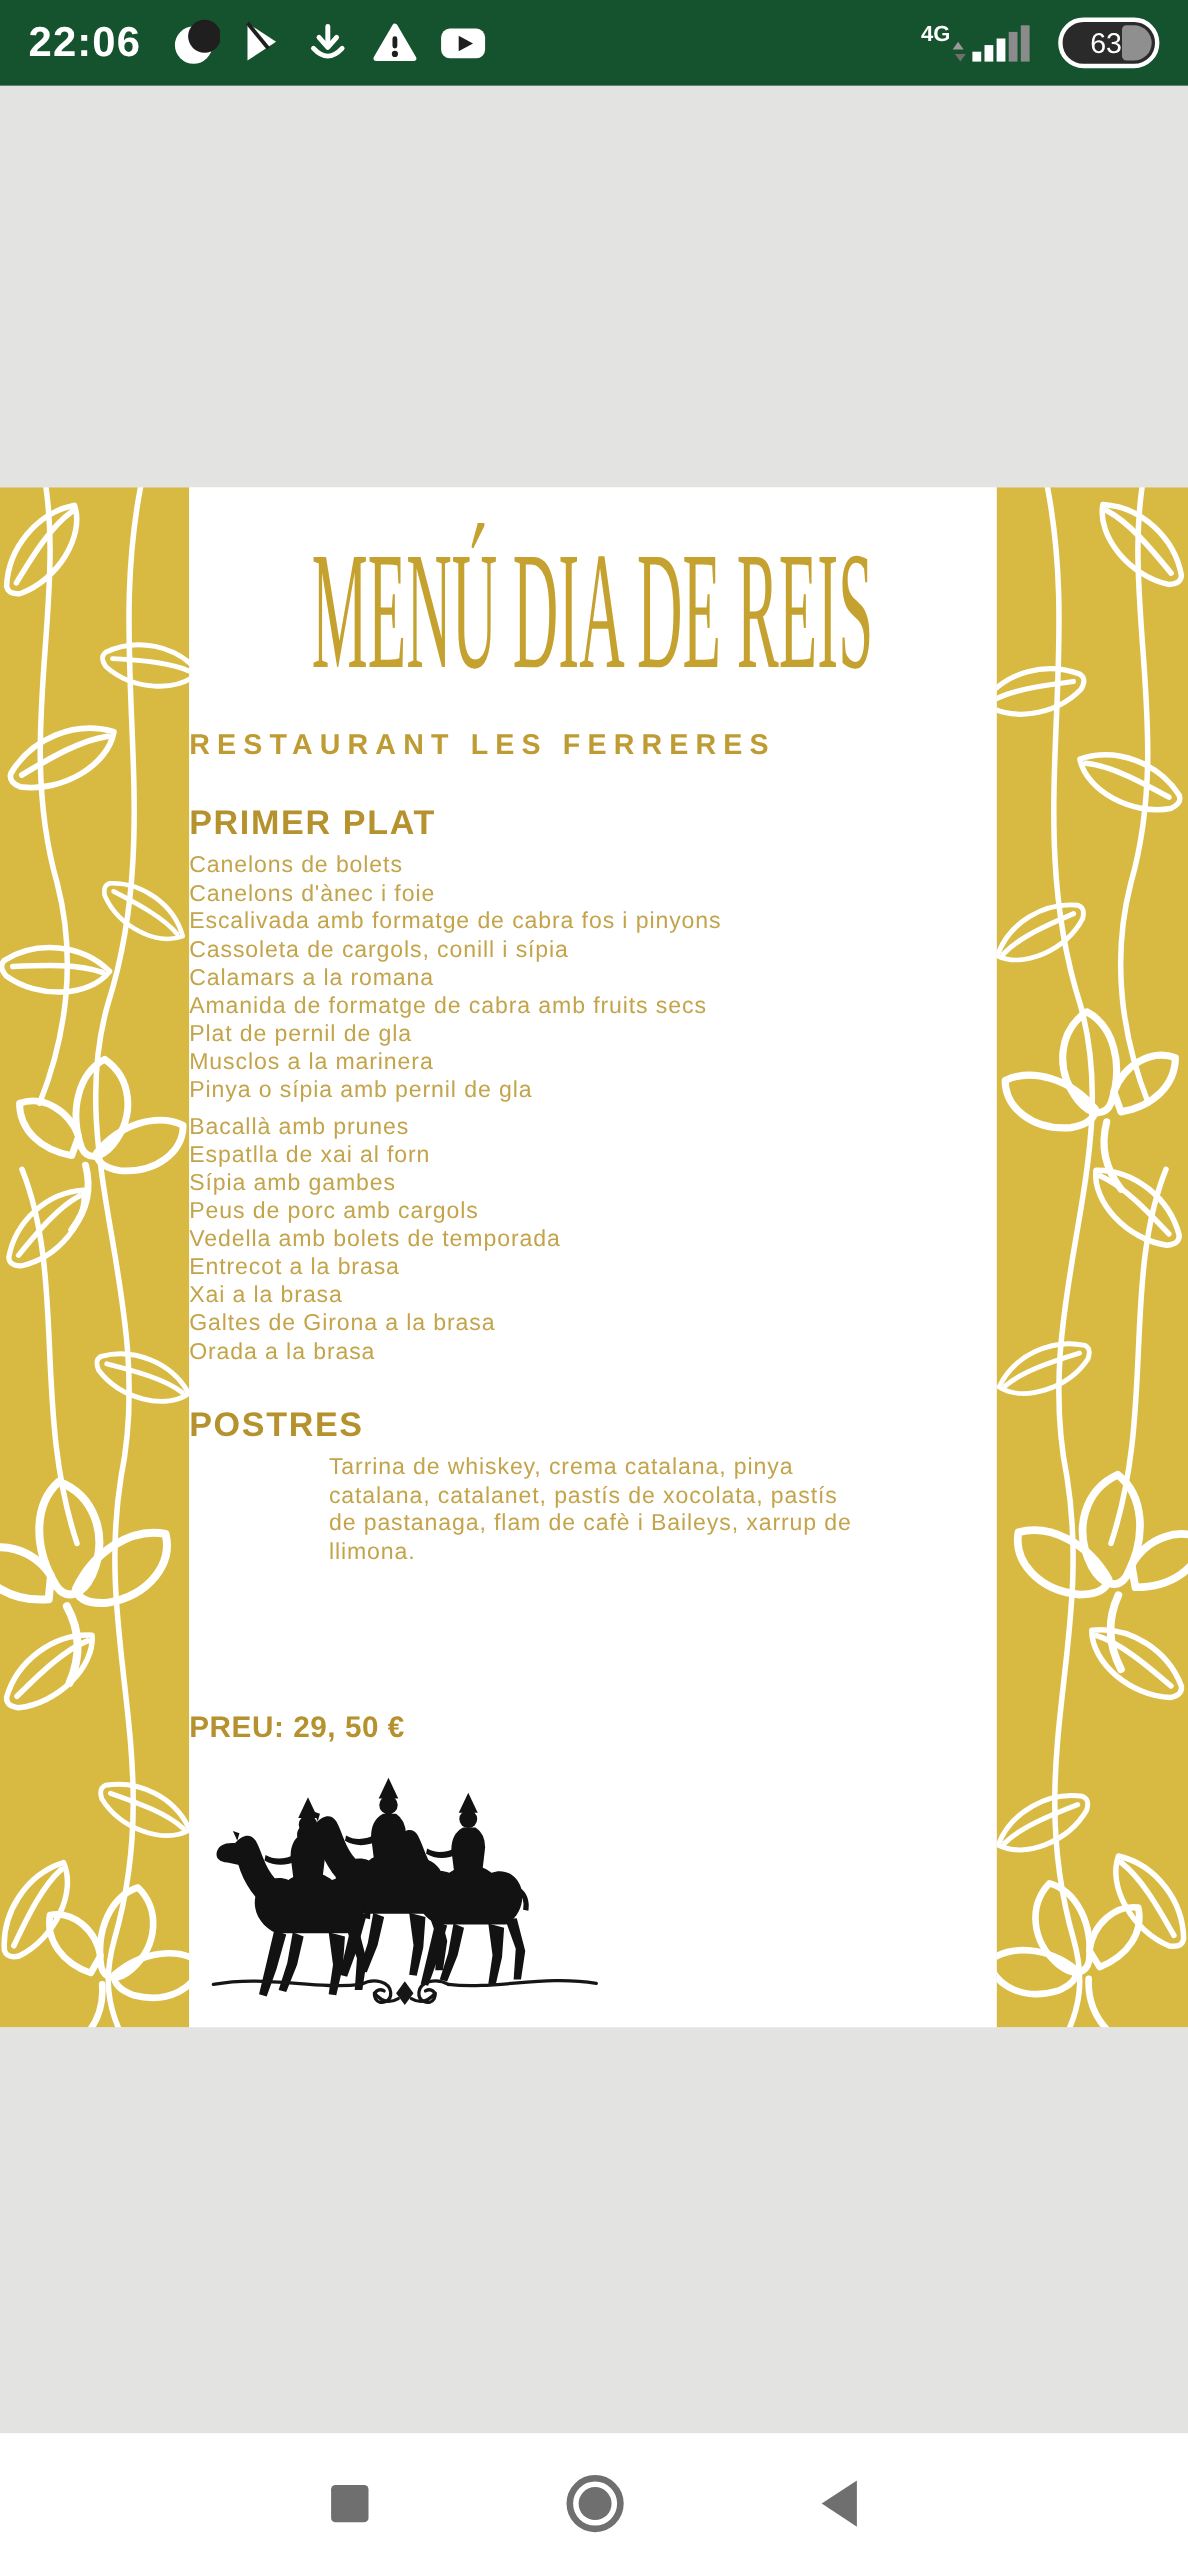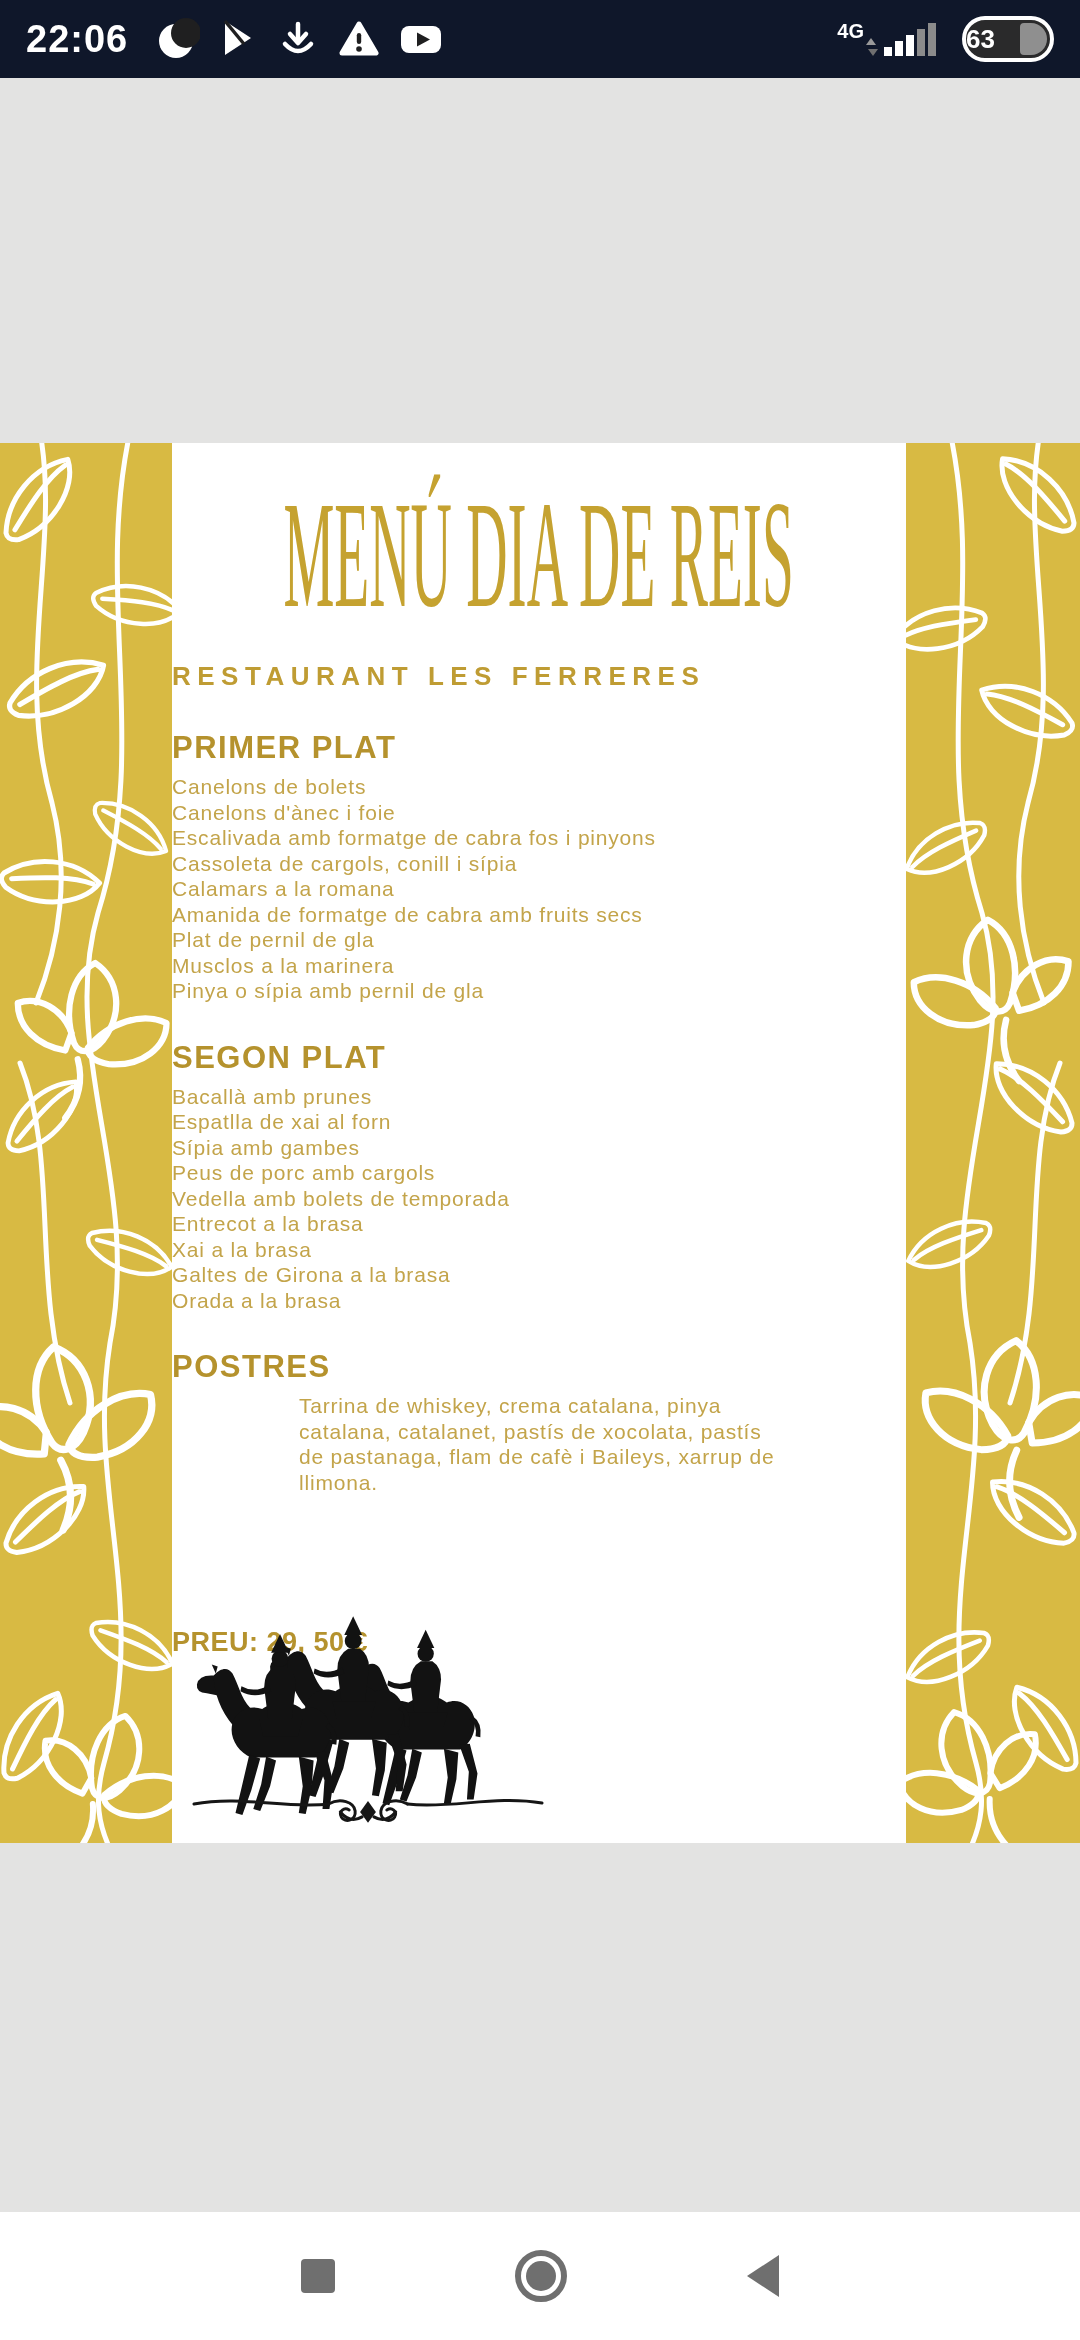--- a/index.html
+++ b/index.html
@@ -3,34 +3,34 @@
 <meta charset="utf-8">
 <style>
   html,body{margin:0;padding:0;}
   body{
     width:1080px;height:2340px;position:relative;overflow:hidden;
     background:#e3e3e2;font-family:"Liberation Sans",sans-serif;
     -webkit-font-smoothing:antialiased;
   }
   
   .status-bar{
-    position:absolute;top:0;left:0;width:1080px;height:78px;background:#0f172a;
+    position:absolute;top:0;left:0;width:1080px;height:78px;background:#14532d;
     display:flex;align-items:center;box-sizing:border-box;padding:0 26px;color:#fff;
   }
   .sb-time{font-size:38px;font-weight:700;letter-spacing:1px;margin-right:26px;}
   .sb-icons{display:flex;align-items:center;gap:16px;}
   .sb-icons svg{display:block;}
   .sb-right{margin-left:auto;display:flex;align-items:center;gap:16px;}
   .signal{display:flex;align-items:flex-start;line-height:1;}
   .signal .net{font-size:20px;font-weight:700;margin-left:16px;margin-bottom:2px;}
   .battery{
     width:92px;height:46px;border:4px solid #fff;border-radius:24px;box-sizing:border-box;
     display:flex;align-items:center;background:#2a2a2b;overflow:hidden;
   }
-  .battery .num{flex:1;text-align:left;font-size:26px;font-weight:700;color:#fff;}
+  .battery .num{flex:1;text-align:right;font-size:26px;font-weight:400;color:#fff;}
   .battery .fill{width:27px;align-self:stretch;margin:3px 3px 3px 0;background:#8f8f8f;border-radius:4px 16px 16px 4px;}
   
   .viewer-bg{position:absolute;top:78px;left:0;width:1080px;height:2134px;background:#e3e3e2;}
   .menu-photo{position:absolute;top:443px;left:0;width:1080px;height:1400px;display:flex;}
   .floral{height:1400px;flex:none;}
   .card{flex:1;background:#ffffff;position:relative;overflow:hidden;}
   .title-wrap{margin-top:34px;height:158px;display:flex;align-items:center;justify-content:center;}
   .menu-title{
     font-family:"Liberation Serif",serif;font-weight:400;font-size:106px;white-space:nowrap;
     transform:scale(0.54,1.44);transform-origin:center center;display:inline-block;
@@ -154,21 +154,20 @@
         <div class="item">Canelons d'ànec i foie</div>
         <div class="item">Escalivada amb formatge de cabra fos i pinyons</div>
         <div class="item">Cassoleta de cargols, conill i sípia</div>
         <div class="item">Calamars a la romana</div>
         <div class="item">Amanida de formatge de cabra amb fruits secs</div>
         <div class="item">Plat de pernil de gla</div>
         <div class="item">Musclos a la marinera</div>
         <div class="item">Pinya o sípia amb pernil de gla</div>
       </div>
 
-    <div class="section-heading h2" style="color:#b5922d">SEGON PLAT</div>
     <div class="items" style="color:#c3a44a">
         <div class="item">Bacallà amb prunes</div>
         <div class="item">Espatlla de xai al forn</div>
         <div class="item">Sípia amb gambes</div>
         <div class="item">Peus de porc amb cargols</div>
         <div class="item">Vedella amb bolets de temporada</div>
         <div class="item">Entrecot a la brasa</div>
         <div class="item">Xai a la brasa</div>
         <div class="item">Galtes de Girona a la brasa</div>
         <div class="item">Orada a la brasa</div>

